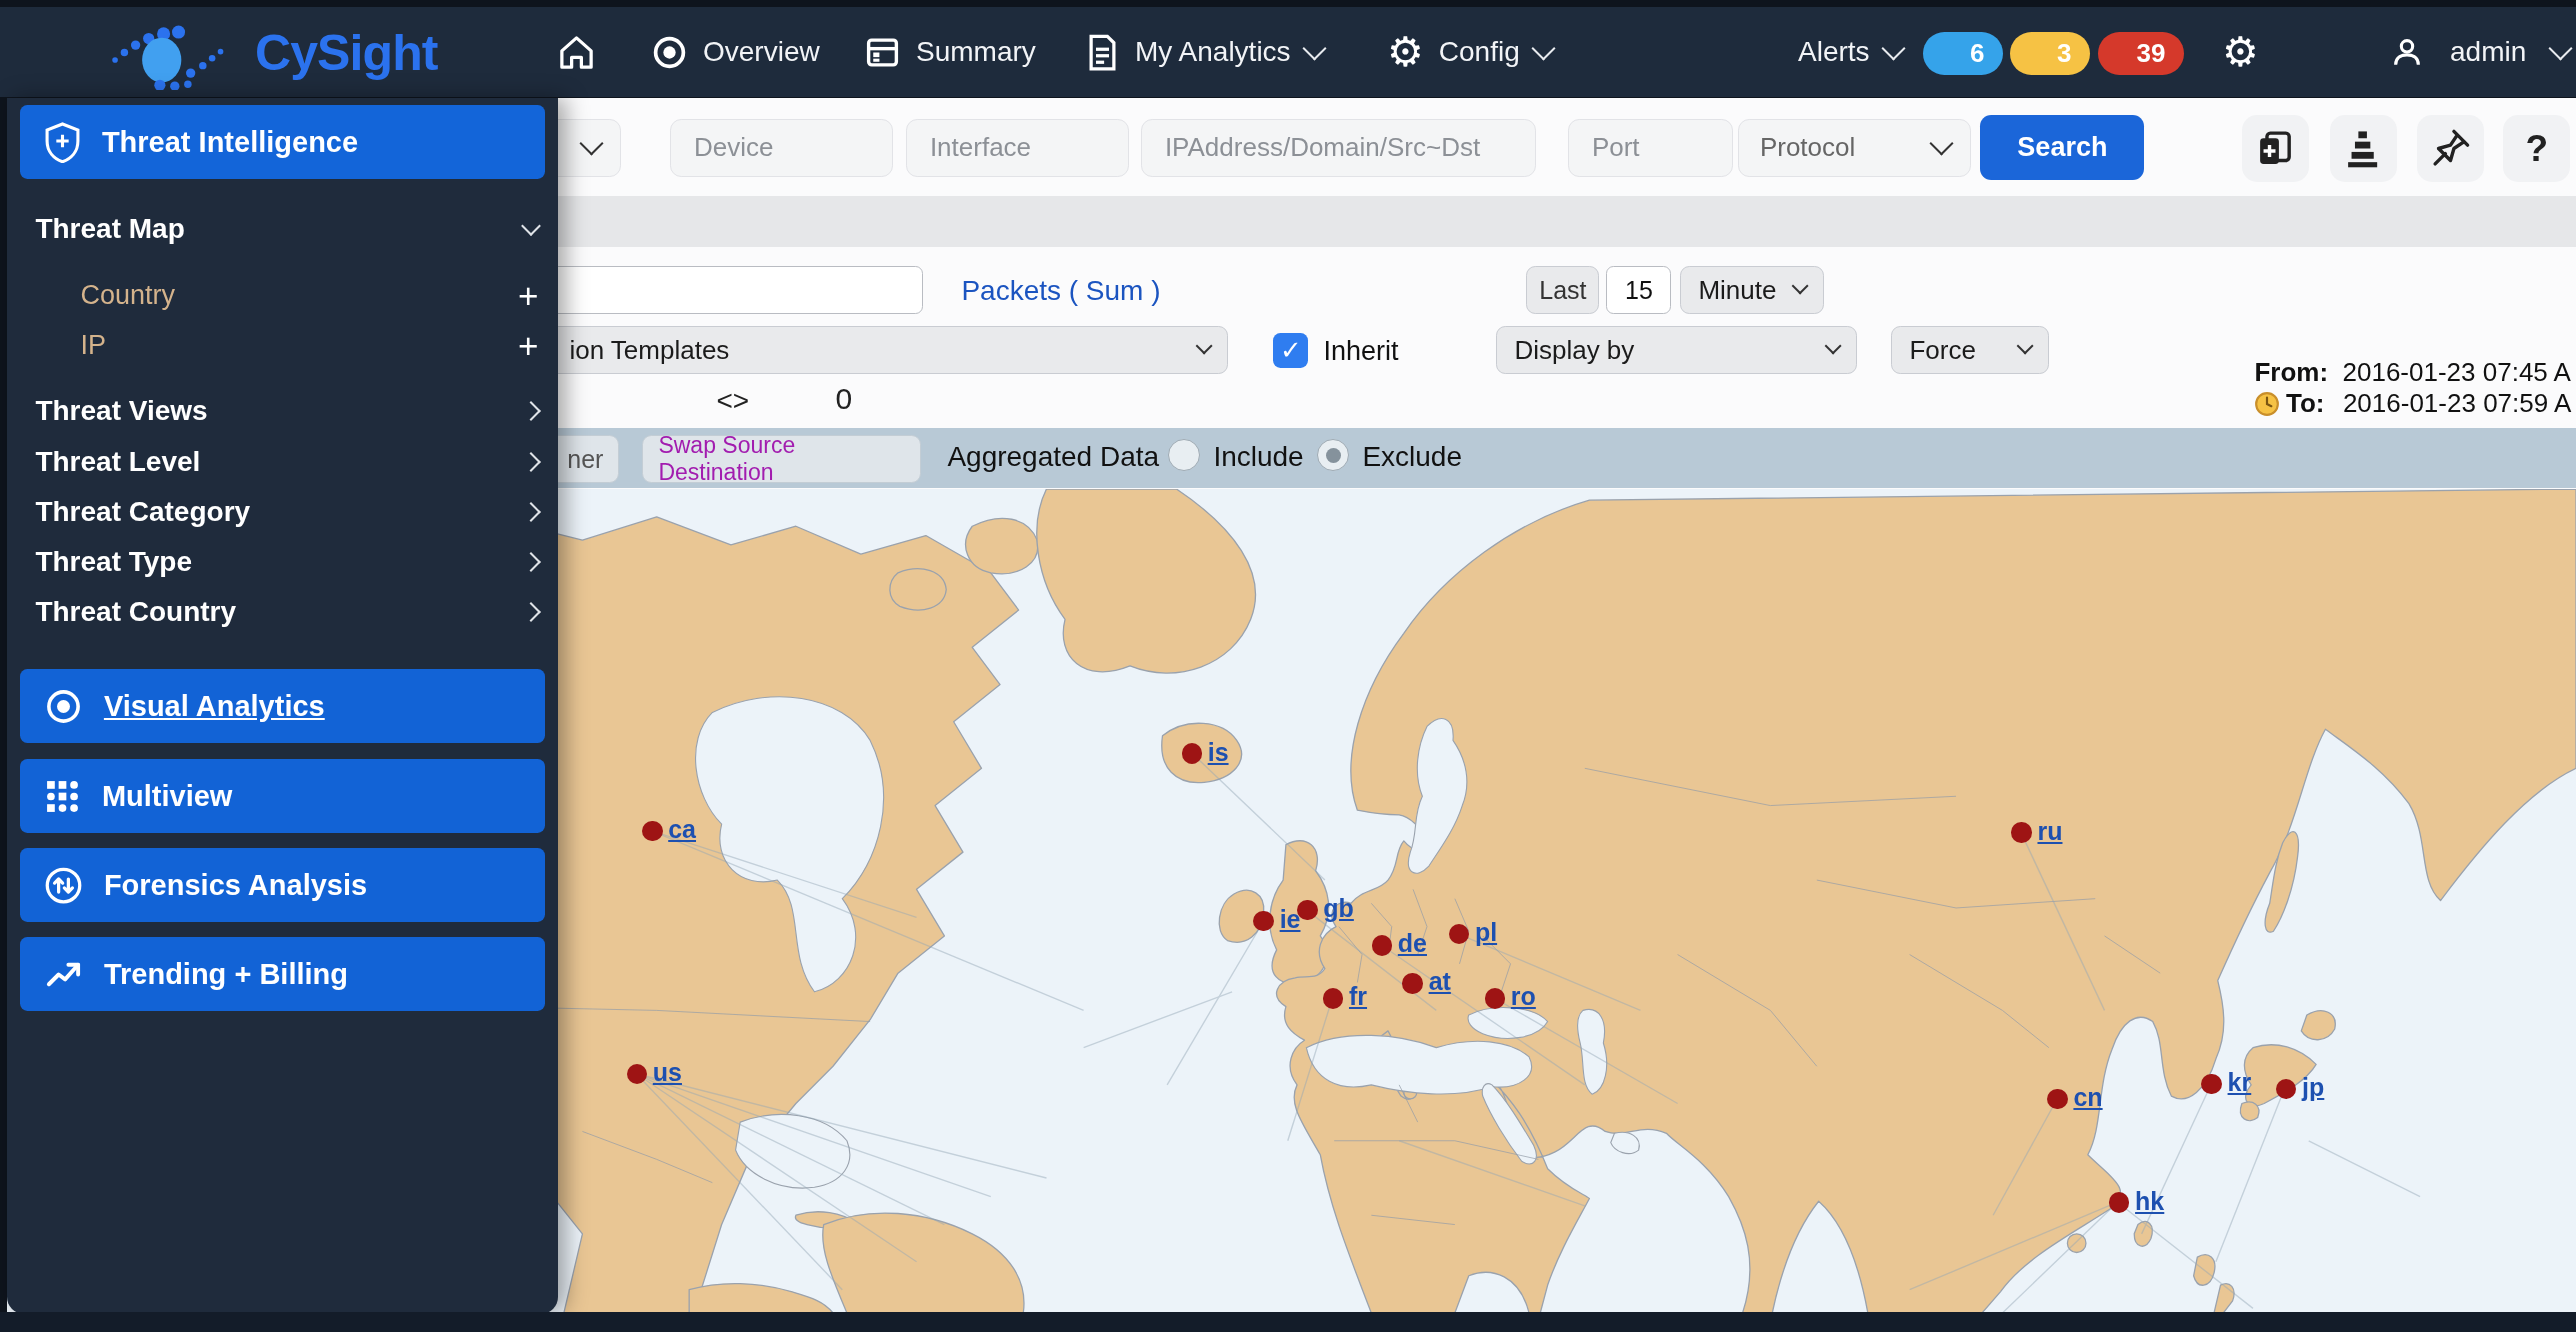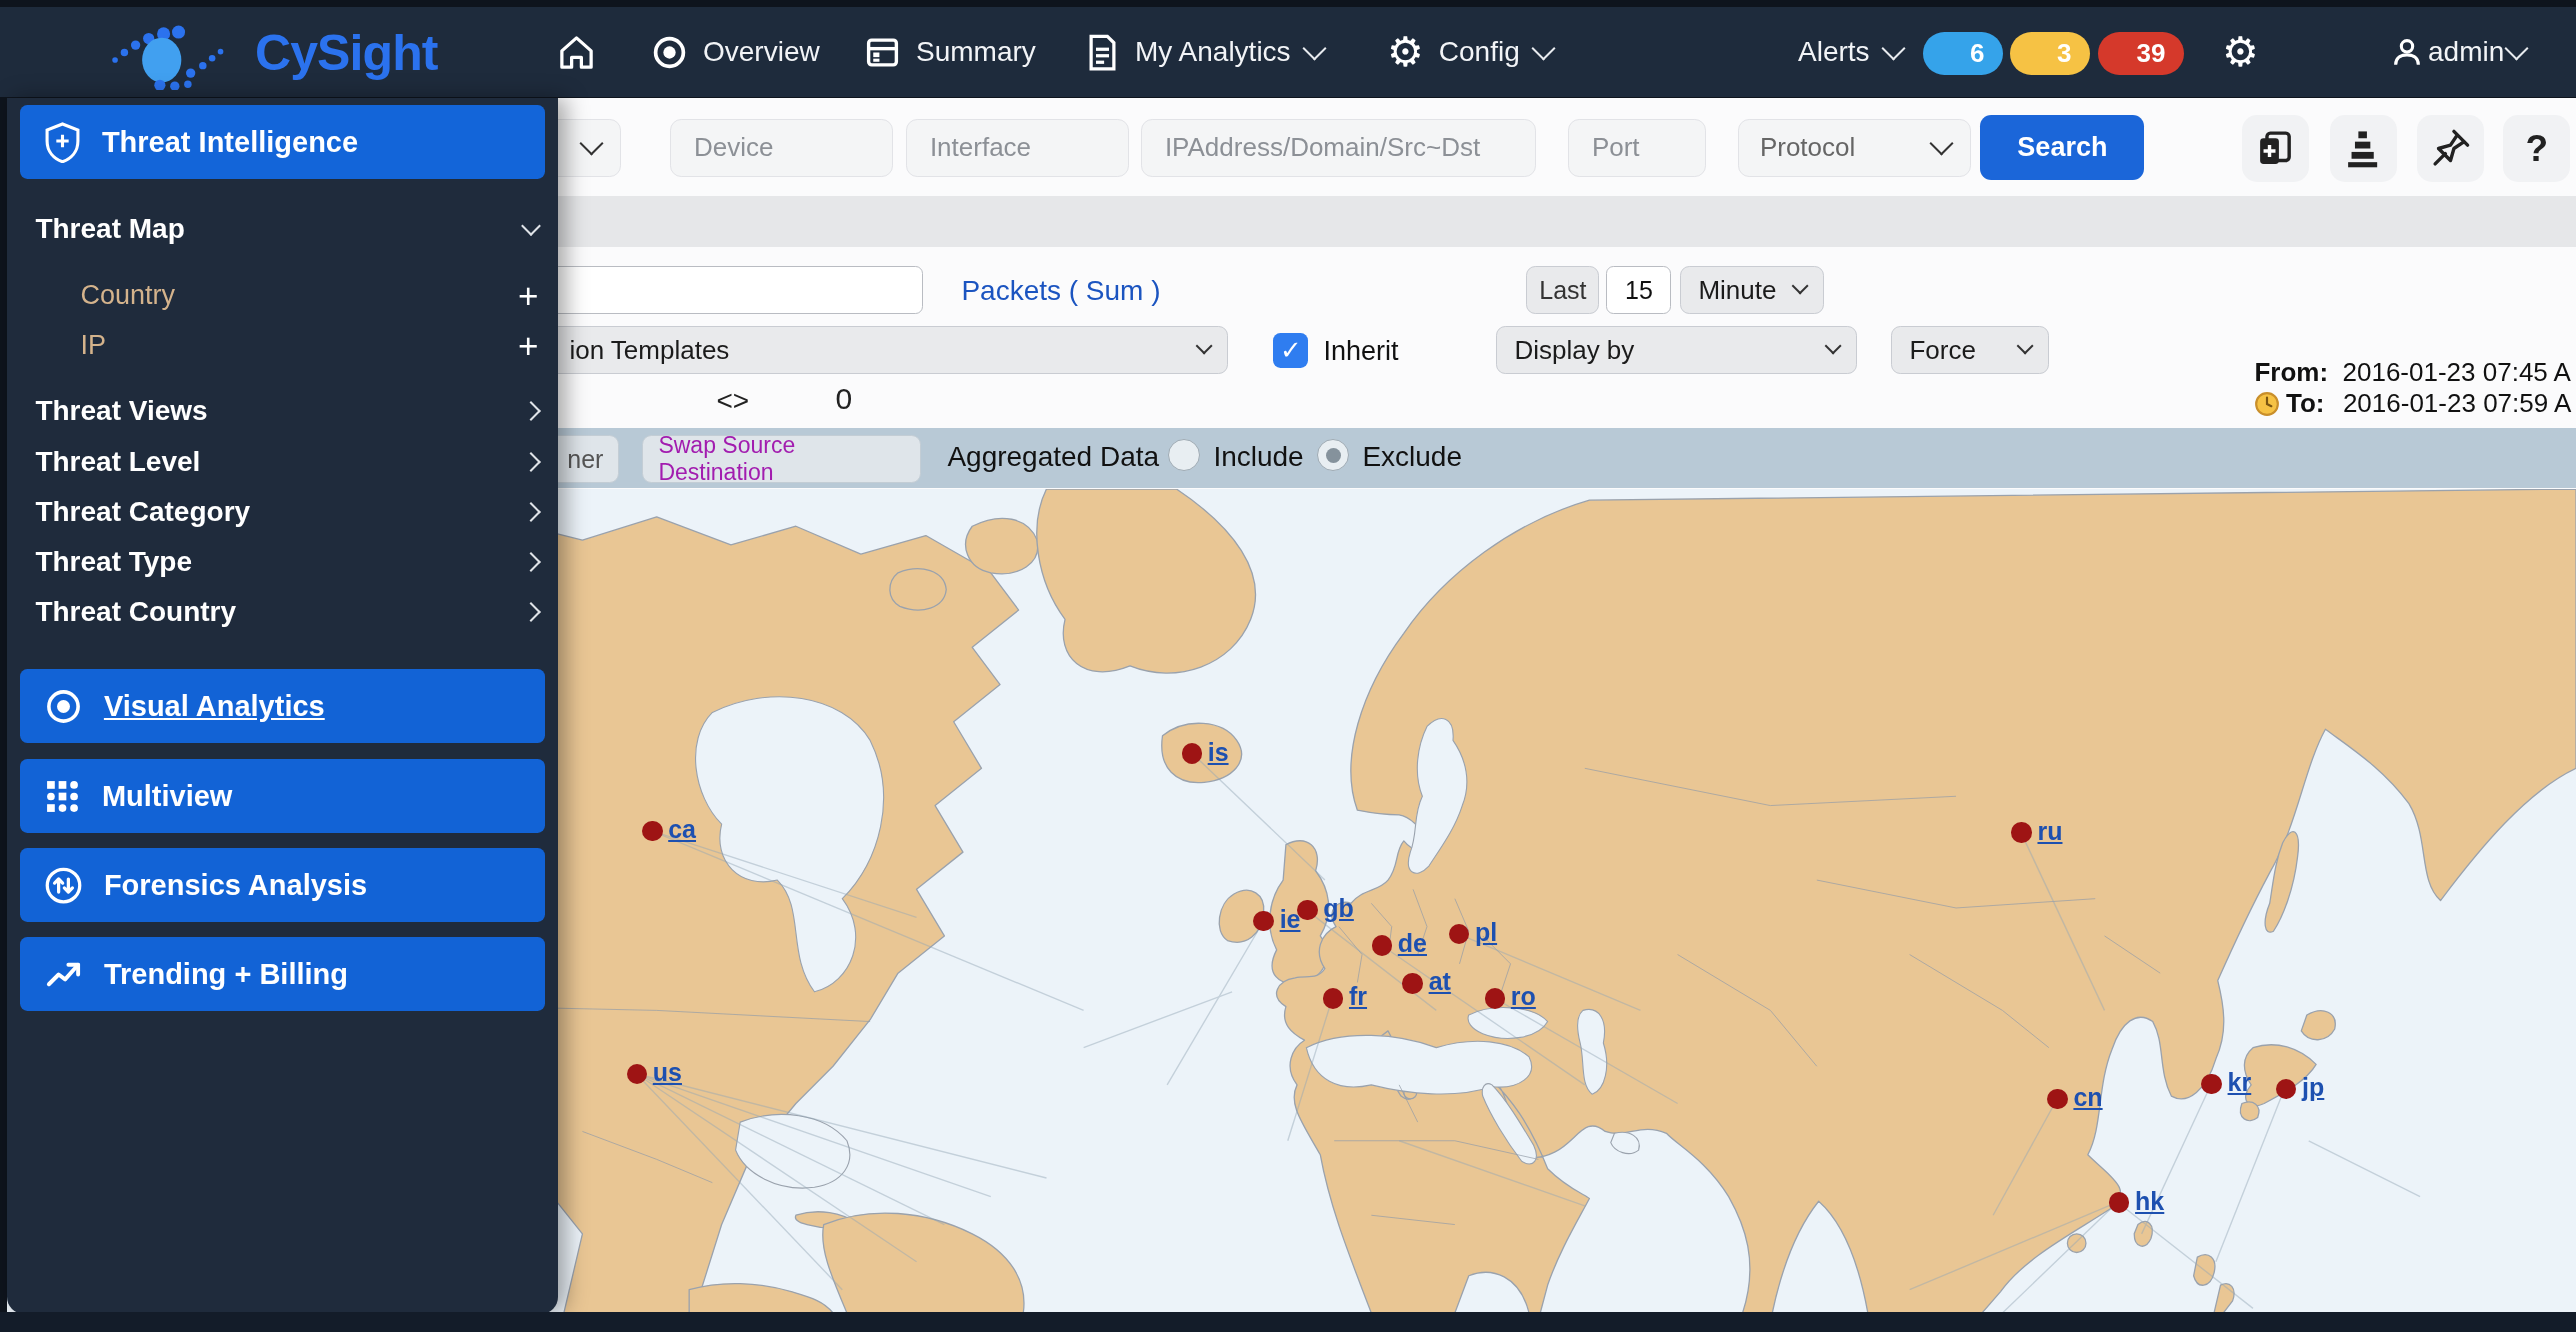--- a/index.html
+++ b/index.html
@@ -68,21 +68,21 @@
       </div>
     <div class="field" style="left:663px;width:223px;">
       <input placeholder="Device" style="">
     </div>
     <div class="field" style="left:899px;width:223px;">
       <input placeholder="Interface" style="">
     </div>
     <div class="field" style="left:1134px;width:395px;">
       <input placeholder="IPAddress/Domain/Src~Dst" style="">
     </div>
-    <div class="field" style="left:1561px;width:138px;">
+    <div class="field" style="left:1561px;width:165px;">
       <input placeholder="Port" style="">
     </div>
     <div class="field selectbox" style="left:1731px;width:233px;">
       <span>Protocol</span>
       <span class="chev dark"></span>
     </div>
     <button class="searchbtn" style="left:1973px;">Search</button>
 
     <div class="toolbtn" style="left:2235px;">
       <svg width="41" height="41" viewBox="0 0 24 24">
@@ -406,21 +406,21 @@
     <div class="navitem" style="left:1798px;">
       <span>Alerts</span>
       <span class="chev"></span>
     </div>
     <div class="badge" style="position:absolute;left:1923px;top:25px;width:80px;background:#35a3ea;">6</div>
     <div class="badge" style="position:absolute;left:2010px;top:25px;width:80px;background:#f6c244;">3</div>
     <div class="badge" style="position:absolute;left:2098px;top:25px;width:86px;background:#d5392b;">39</div>
     <div class="navitem" style="left:2222px;">
       <span class="gear">⚙</span>
     </div>
-    <div class="navitem" style="left:2390px;gap:4px;justify-content:flex-end;">
+    <div class="navitem" style="left:2390px;gap:26px;justify-content:flex-end;">
       <svg width="34" height="34" viewBox="0 0 24 24">
           <circle cx="12" cy="8" r="4" fill="none" stroke="#fff" stroke-width="2.2"></circle>
           <path d="M4 21 C4 15 9 14 12 14 C15 14 20 15 20 21" fill="none" stroke="#fff" stroke-width="2.2"></path>
         </svg>
       <span>admin</span>
       <span class="chev"></span>
     </div>
   </div>
 
   <div class="sidebar">

